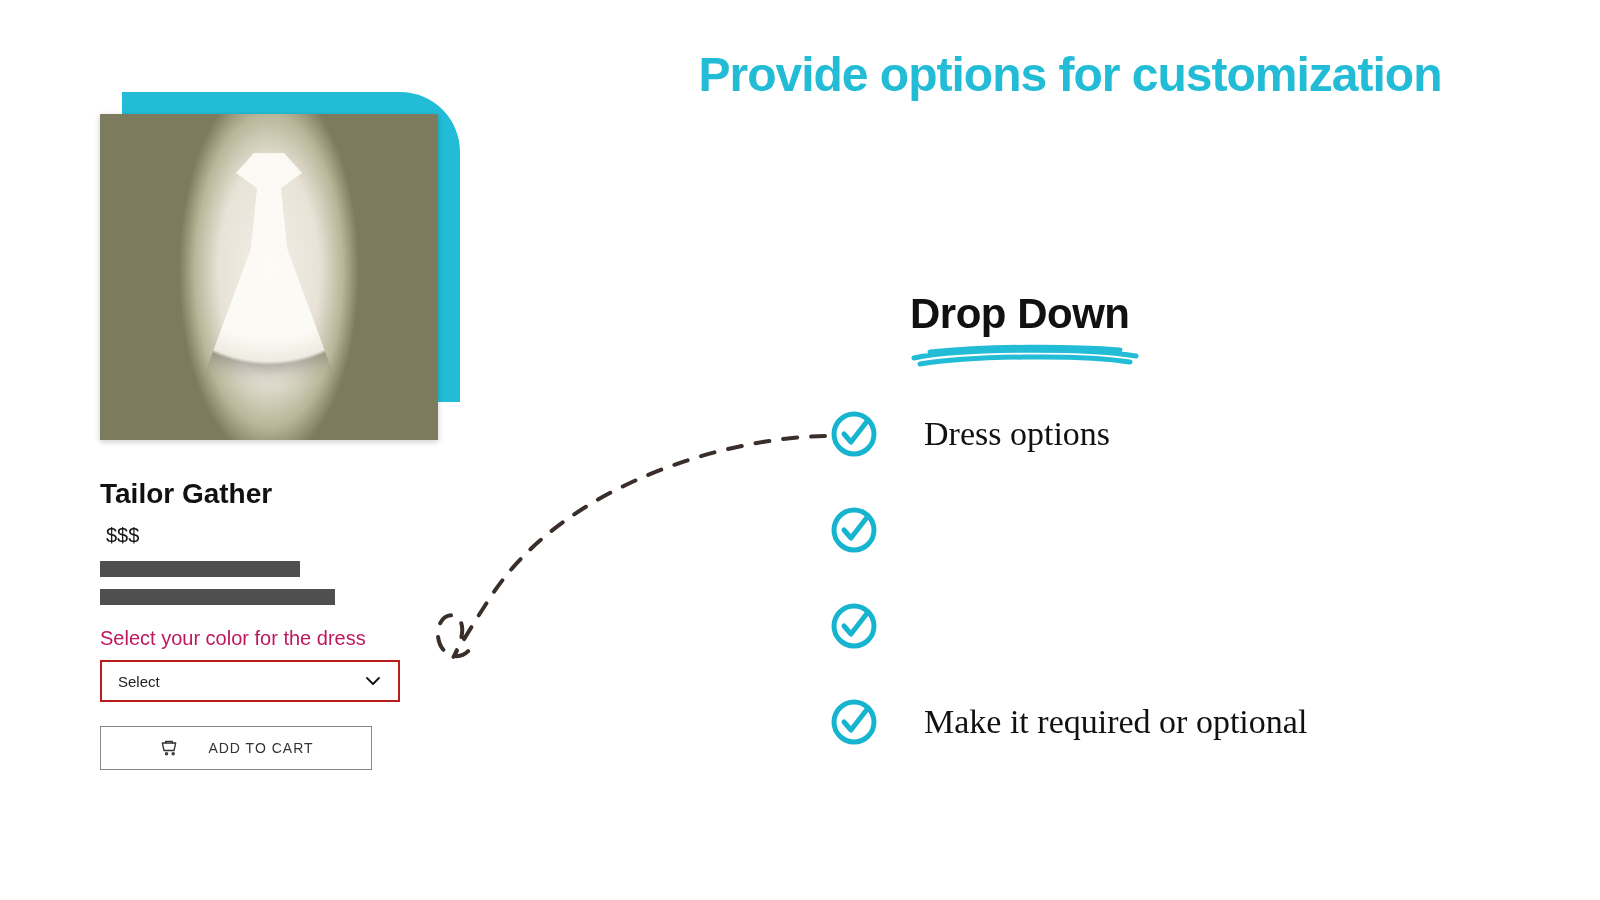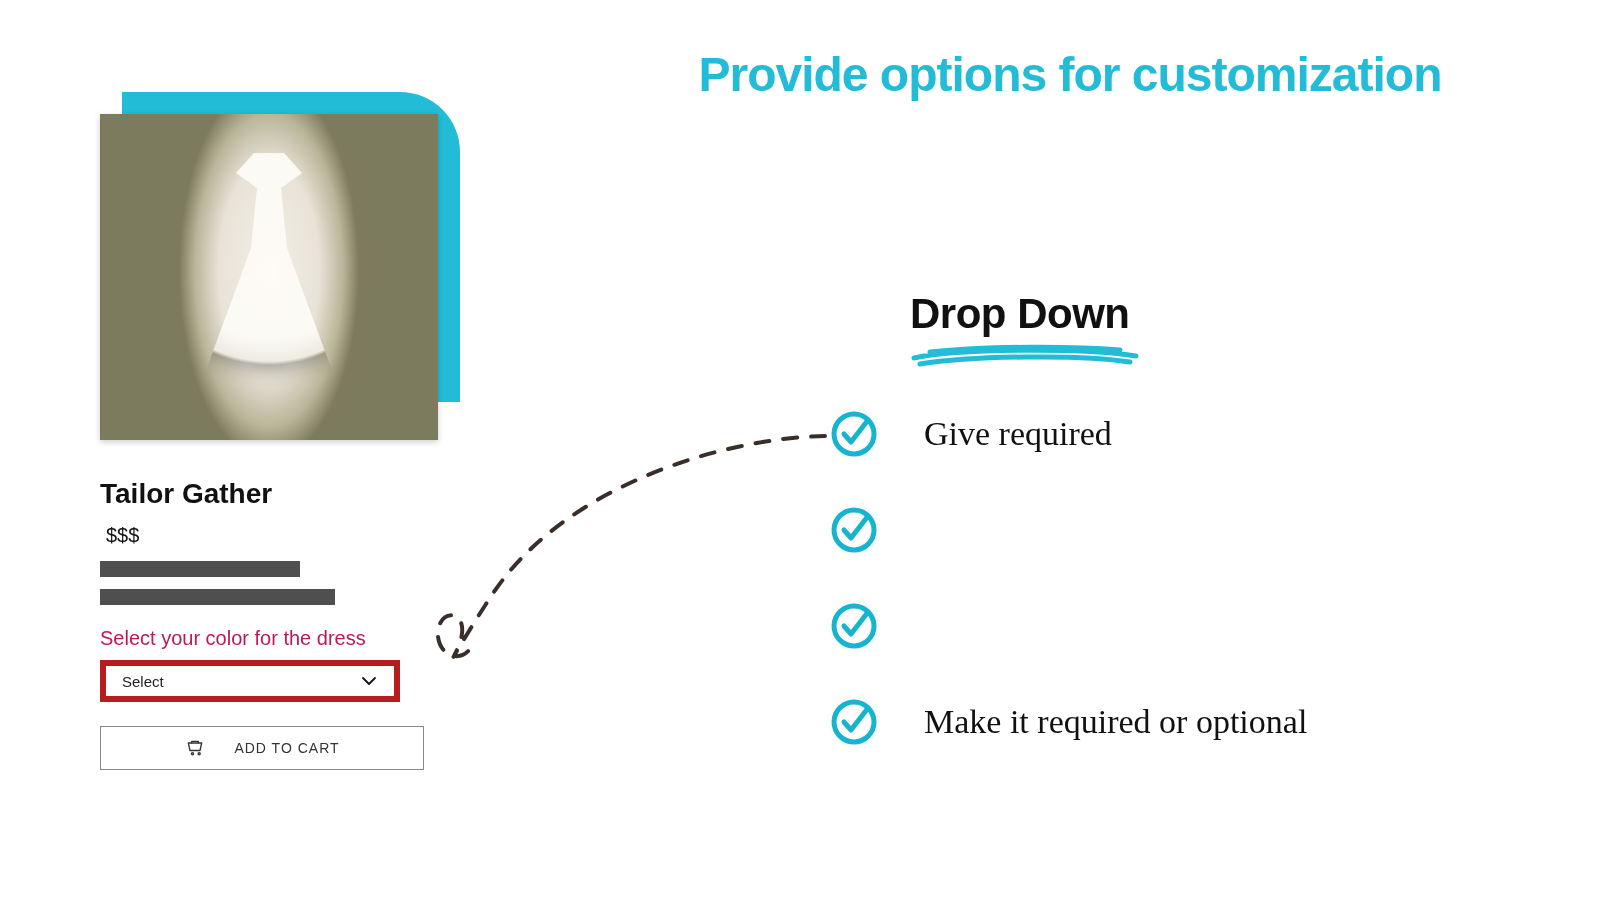--- a/index.html
+++ b/index.html
@@ -78,37 +78,37 @@
 
     .field-label {
       font-size: 20px;
       margin-top: 22px;
       margin-bottom: 10px;
       color:#be185d;
     }
     .select-box {
       width: 300px;
       height: 42px;
-      border: 6px solid #b91c1c;
+      border: 2px solid #b91c1c;
       display: flex;
       align-items: center;
       justify-content: space-between;
       padding: 0 16px;
       background:#fff;
       cursor: pointer;
     }
     .select-text { font-size: 15px; color:#222; }
     .chevron {
       width: 18px; height: 18px;
     }
     .chevron svg { width:100%; height:100%; }
 
     .add-cart {
       margin-top: 24px;
-      width: 324px;
+      width: 272px;
       height: 44px;
       border: 1px solid #888;
       display: flex;
       align-items: center;
       justify-content: center;
       gap: 28px;
       background:#fff;
       cursor: pointer;
       color:#333;
       font-family: Arial, sans-serif;
@@ -240,21 +240,21 @@
 </div>
 
 <div class="bullets">
   <div class="bullet">
     <span class="check">
       <svg viewBox="0 0 48 48" fill="none" stroke="currentColor" stroke-width="5" stroke-linecap="round" stroke-linejoin="round">
           <circle cx="24" cy="24" r="20"></circle>
           <path d="M14 24 L21 32 L38 10"></path>
         </svg>
     </span>
-    <span class="bullet-text">Give required</span>
+    <span class="bullet-text">Dress options</span>
   </div>
   <div class="bullet">
     <span class="check">
       <svg viewBox="0 0 48 48" fill="none" stroke="currentColor" stroke-width="5" stroke-linecap="round" stroke-linejoin="round">
           <circle cx="24" cy="24" r="20"></circle>
           <path d="M14 24 L21 32 L38 10"></path>
         </svg>
     </span>
   </div>
   <div class="bullet">

